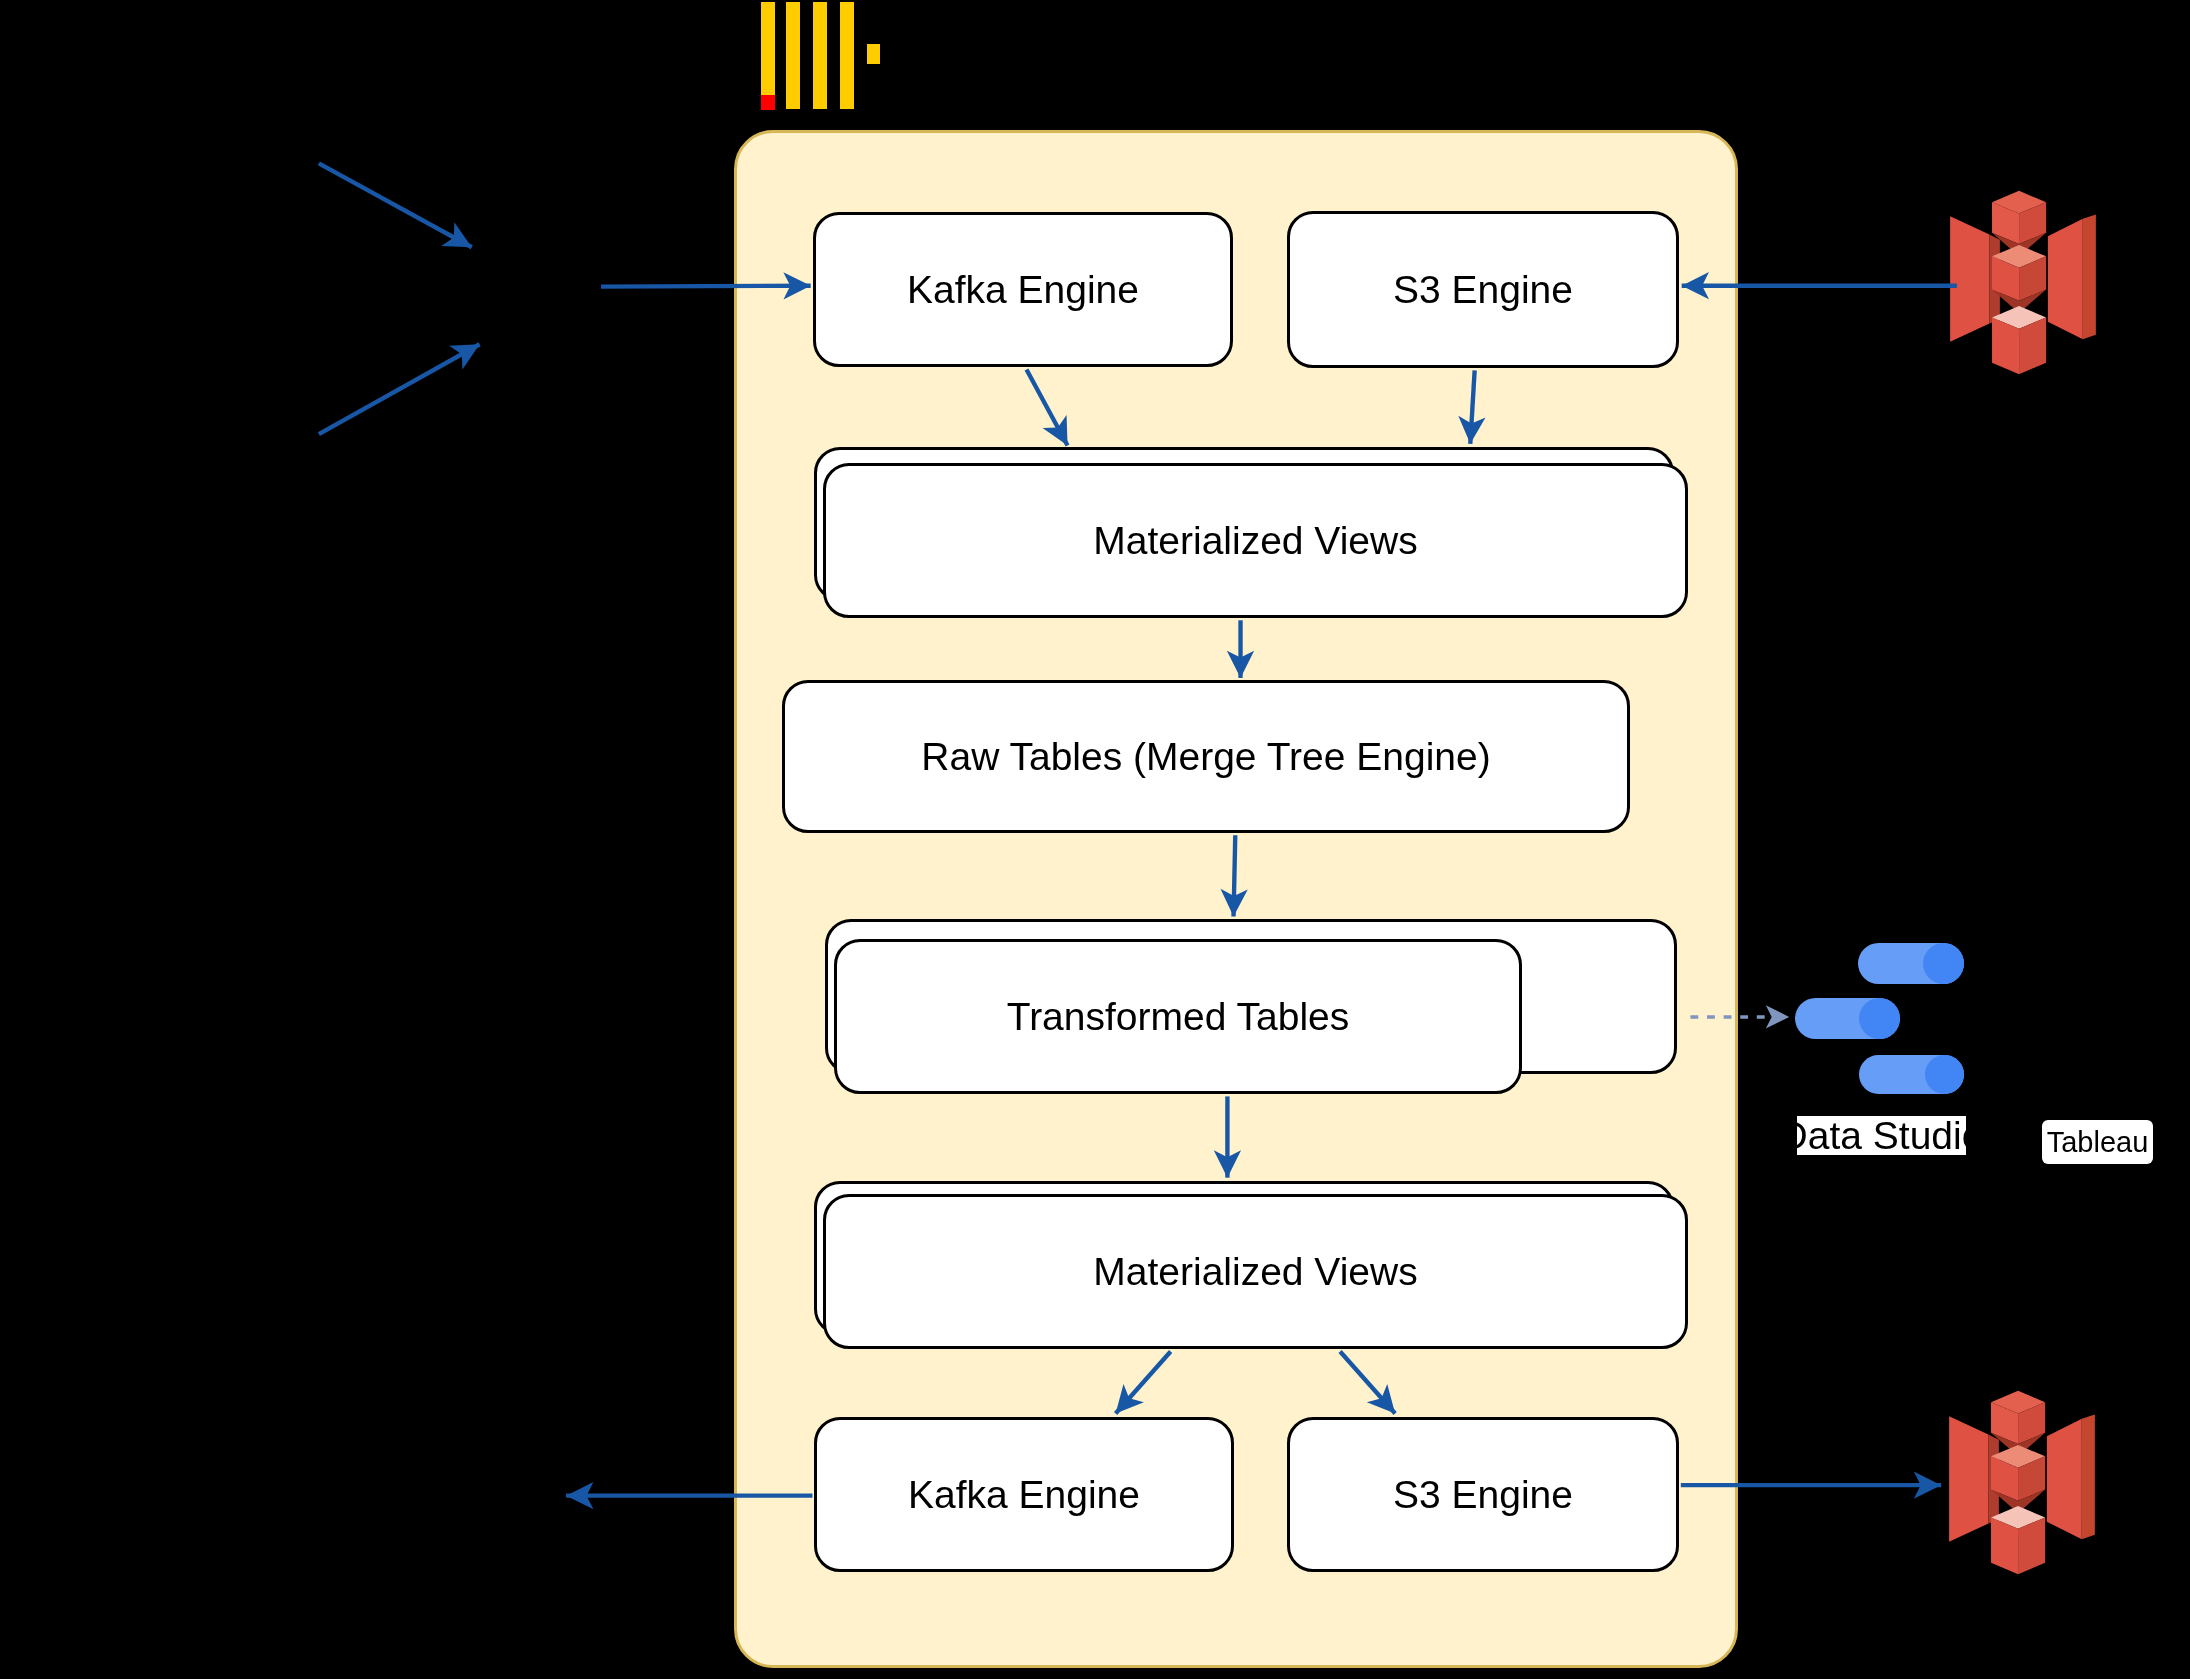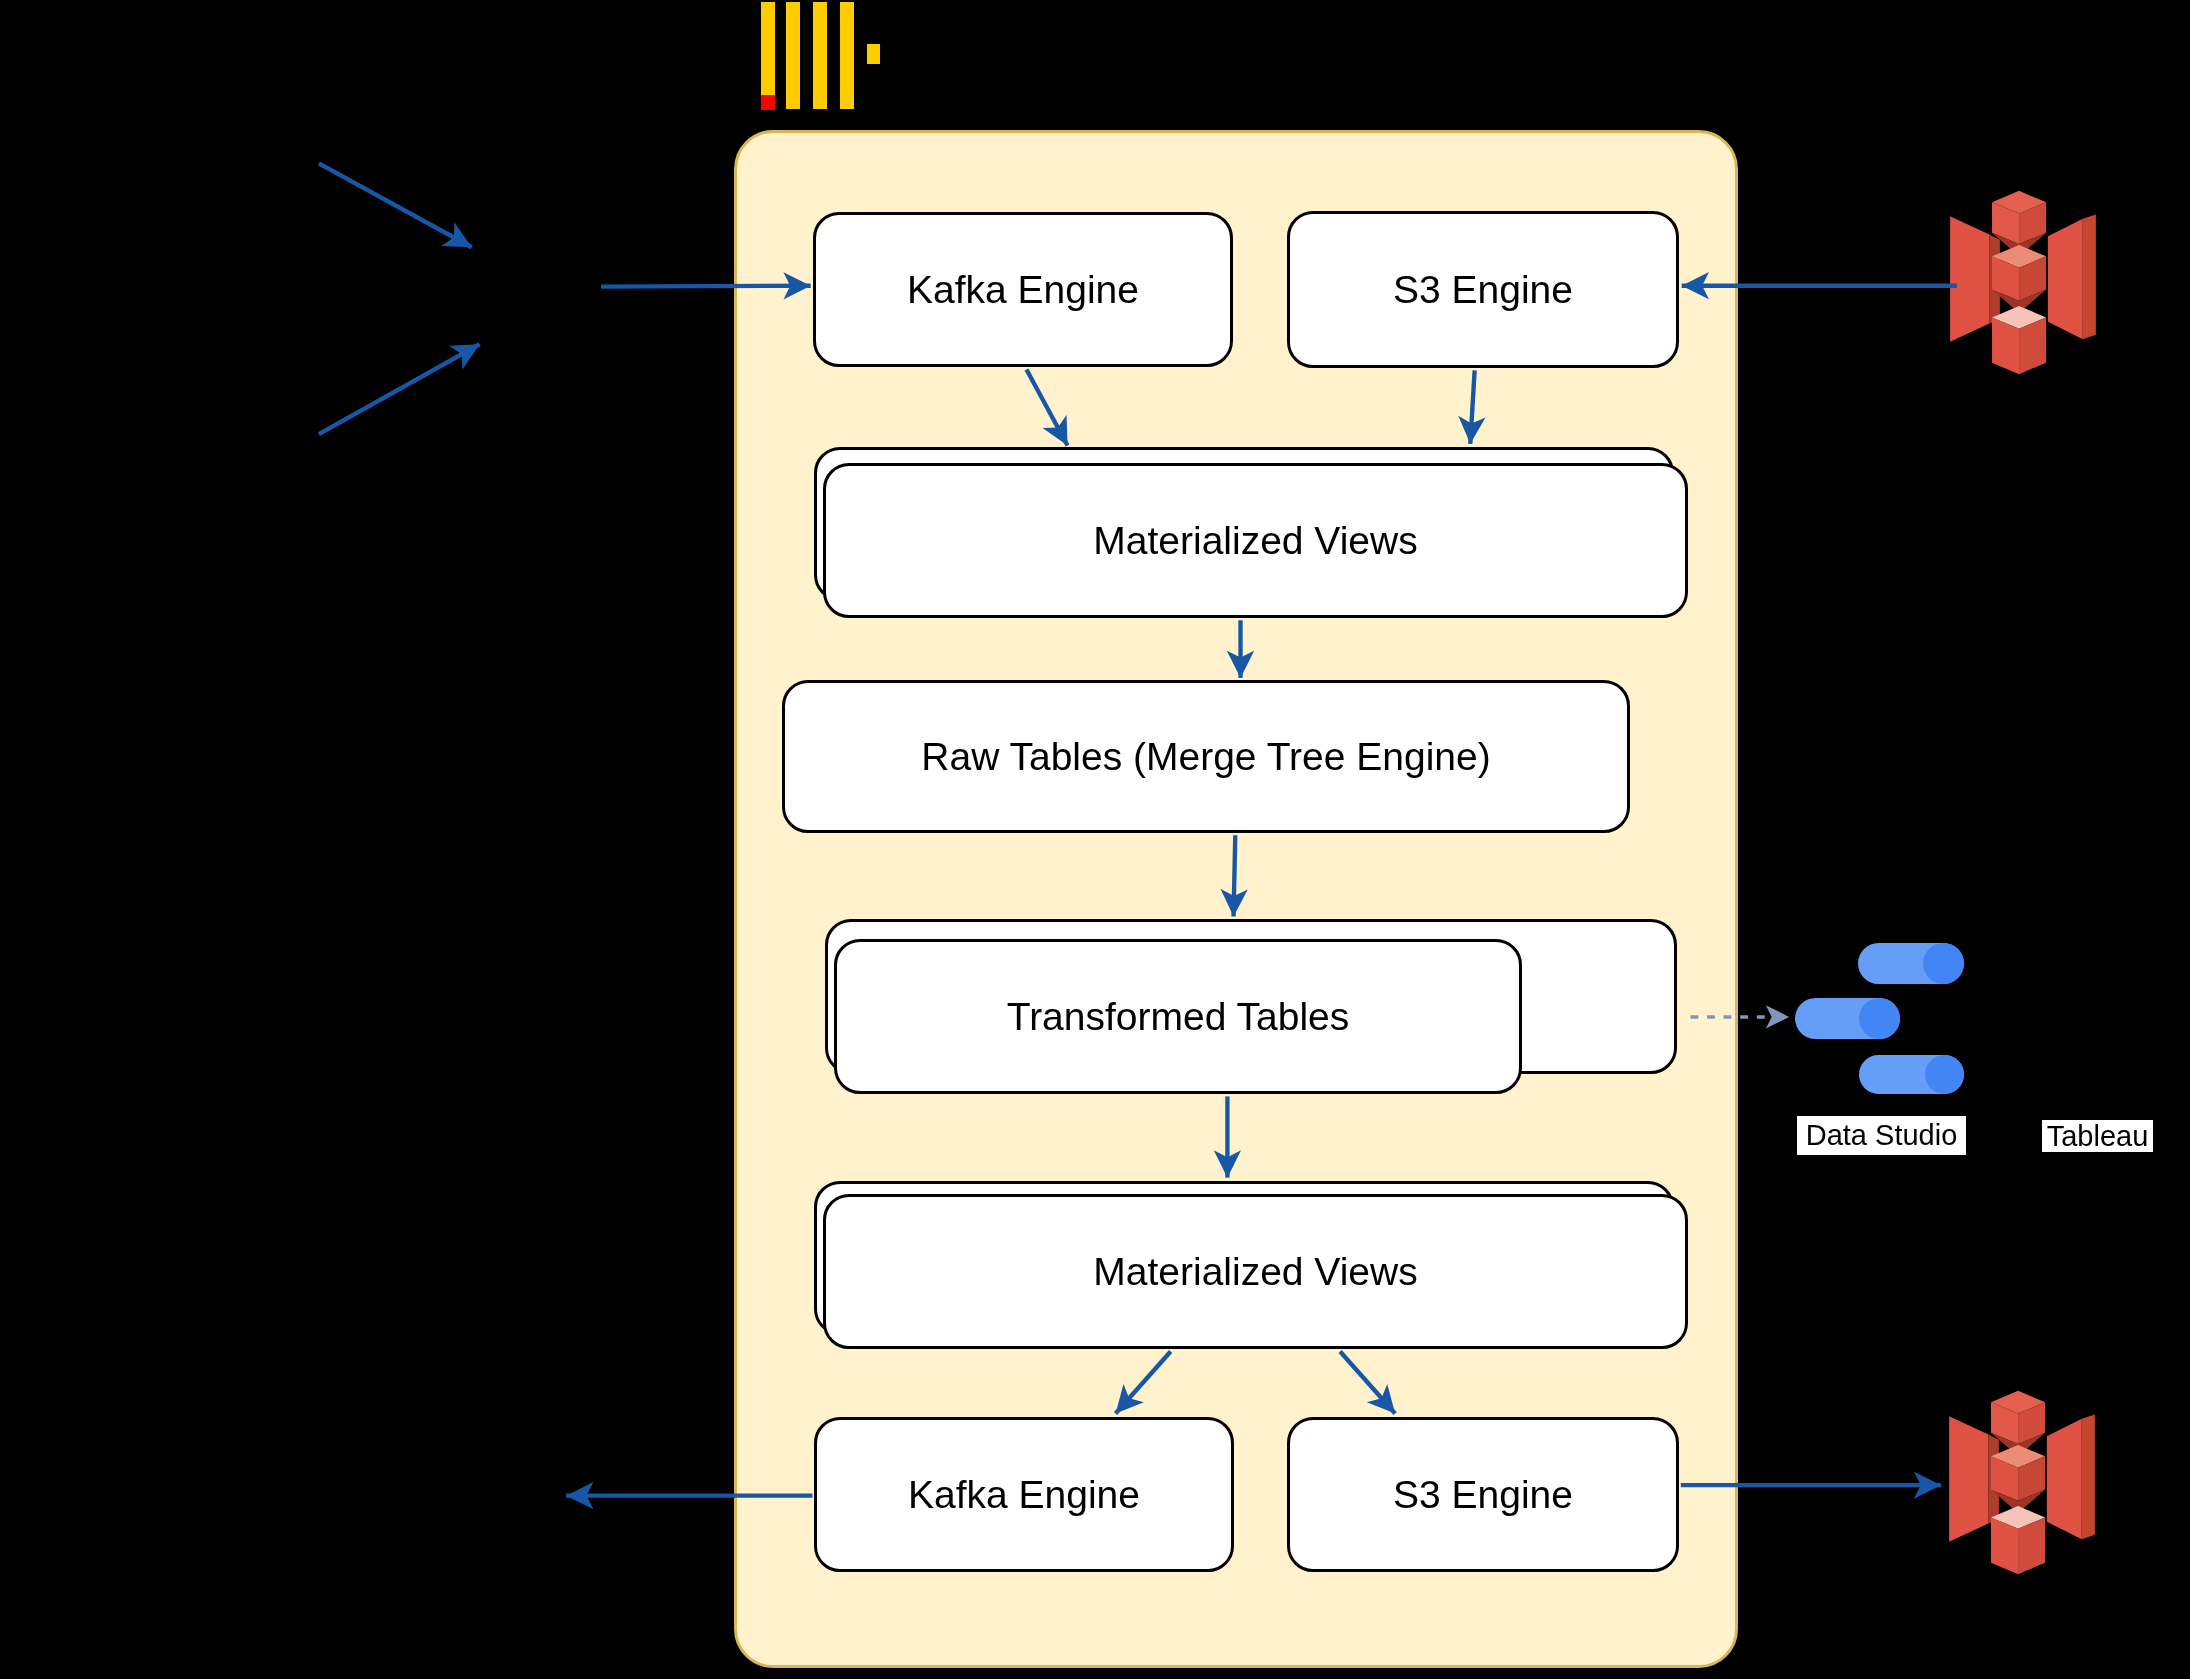--- a/index.html
+++ b/index.html
@@ -131,24 +131,24 @@
         <div class="cap"></div>
       </div>
     <div class="ds-pill" style="left:1795px;top:998px;width:105px;height:41px;">
         <div class="cap"></div>
       </div>
     <div class="ds-pill" style="left:1859px;top:1055px;width:105px;height:39px;">
         <div class="cap"></div>
       </div>
   </div>
 
-  <div class="ext-label" style="left:1797px;top:1116px;width:169px;height:39px;font-size:29px;">
+  <div class="ext-label" style="left:1797px;top:1116px;width:169px;height:39px;font-size:39px;">
     <span>Data Studio</span>
   </div>
-  <div class="ext-label" style="left:2042px;top:1120px;width:111px;height:32px;font-size:29px;">
+  <div class="ext-label" style="left:2042px;top:1120px;width:111px;height:44px;font-size:29px;border-radius:6px;">
     <span>Tableau</span>
   </div>
 
   <svg class="arrows" width="2191" height="1680" viewBox="0 0 2508 1923">
     <defs>
       <marker id="ah" viewBox="0 0 12 12" refX="11" refY="6" markerWidth="7.5" markerHeight="7.5" orient="auto-start-reverse">
         <path d="M1,1 L11,6 L1,11 L3.5,6 Z" fill="#1757A6"></path>
       </marker>
       <marker id="ahd" viewBox="0 0 12 12" refX="11" refY="6" markerWidth="8" markerHeight="8" orient="auto-start-reverse">
         <path d="M1,1 L11,6 L1,11 L3.5,6 Z" fill="#8096BE"></path>

